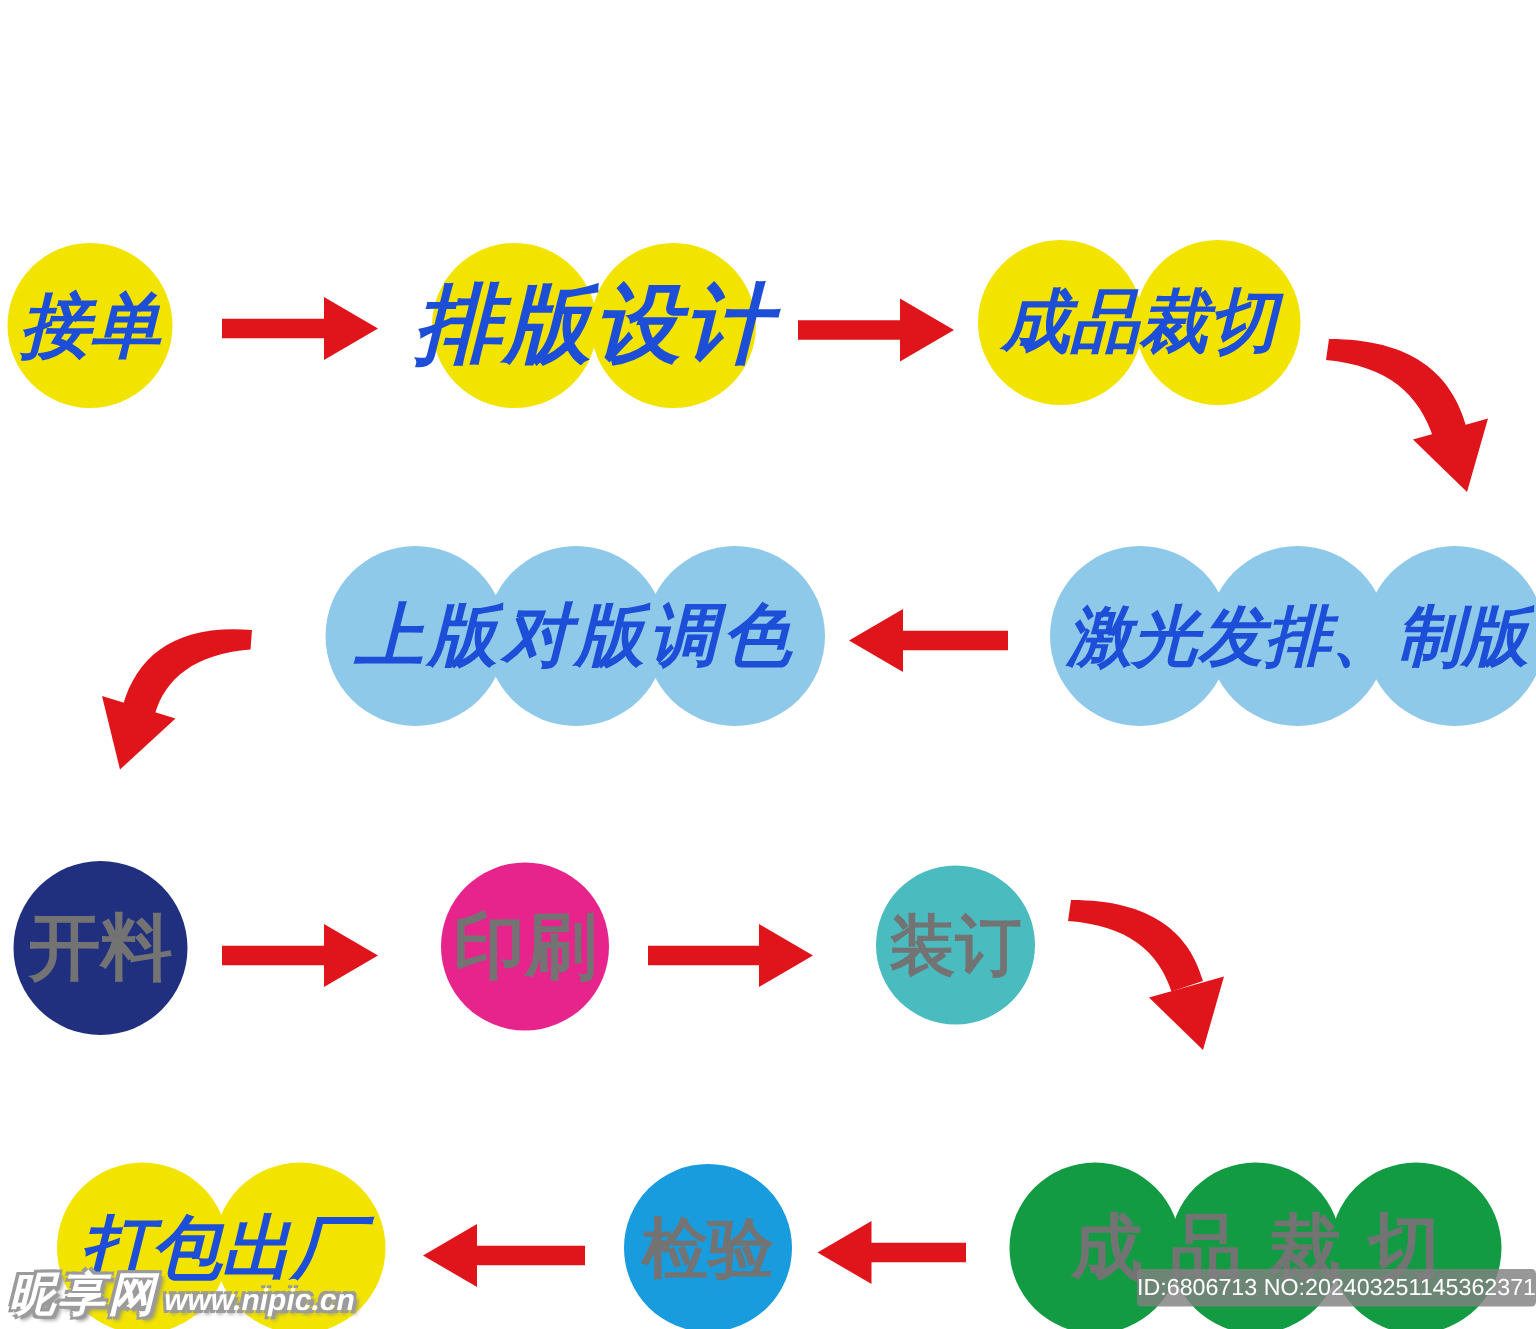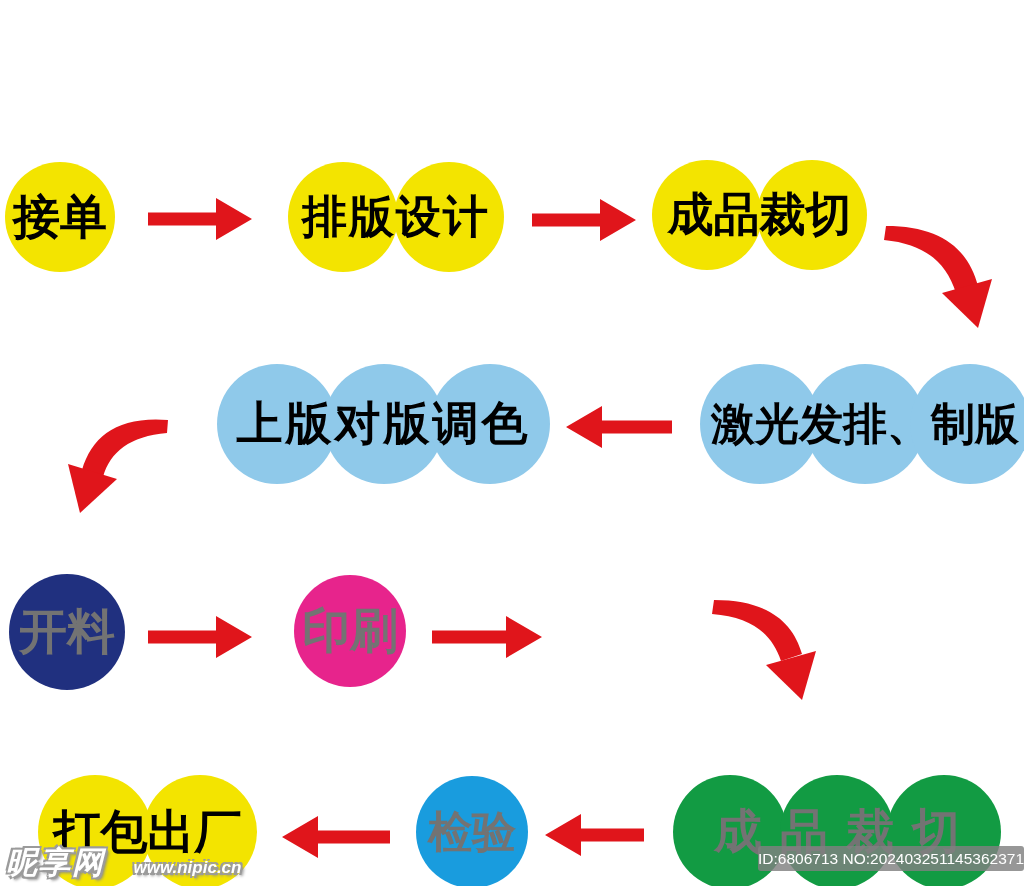--- a/index.html
+++ b/index.html
@@ -9,32 +9,32 @@
   
   .title{position:absolute;top:0;left:0;width:100%;text-align:center;
          font-size:93px;font-weight:900;letter-spacing:20px;line-height:106px;
          white-space:nowrap;}
 
   
   .node{position:absolute;}
   .c{position:absolute;border-radius:50%;}
   .label{position:absolute;inset:0;display:flex;align-items:center;justify-content:center;
          font-weight:bold;white-space:nowrap;z-index:2;}
-  .black-label{color:#000000;}
+  .black-label{color:#1d4ed8;font-style:italic;}
   .white-label{color:#737373;}
 
   
   #arrows{position:absolute;left:0;top:0;width:1024px;height:886px;z-index:1;pointer-events:none;}
 
   
   .wm-site{position:absolute;left:6px;top:842px;z-index:3;color:#ffffff;font-style:italic;font-weight:bold;
            text-shadow:-2px -2px 0 #9b9b9b,2px -2px 0 #9b9b9b,-2px 2px 0 #9b9b9b,2px 2px 0 #9b9b9b,3px 3px 3px #8a8a8a;
            white-space:nowrap;}
   .wm-site .site-name{font-size:31px;letter-spacing:2px;}
-  .wm-site .site-url{font-size:17px;margin-left:24px;}
+  .wm-site .site-url{font-size:20px;margin-left:0;}
   .wm-id{position:absolute;left:758px;top:846px;width:266px;height:25px;z-index:3;
          background:rgba(128,128,128,0.82);border-radius:3px;color:#ffffff;
          font-size:15.5px;line-height:25px;text-align:center;white-space:nowrap;}
 </style>
 </head>
 <body>
 
 <div id="stage">
 
 
@@ -82,21 +82,21 @@
   </svg>
 
   <div class="node" style="left:5px;top:162px;width:110px;height:110px;">
     <div class="c" style="left: 0px; top: 0px; width: 110px; height: 110px; background-color: rgb(243, 228, 0);"></div>
     <div class="label black-label" style="font-size:47px;">接单</div>
   </div>
 
   <div class="node" style="left:288px;top:162px;width:216px;height:110px;">
     <div class="c" style="left: 0px; top: 0px; width: 110px; height: 110px; background-color: rgb(243, 228, 0);"></div>
     <div class="c" style="left: 106px; top: 0px; width: 110px; height: 110px; background-color: rgb(243, 228, 0);"></div>
-    <div class="label black-label" style="font-size:45px;letter-spacing:2px;">排版设计</div>
+    <div class="label black-label" style="font-size:58px;letter-spacing:2px;">排版设计</div>
   </div>
 
   <div class="node" style="left:652px;top:160px;width:215px;height:110px;">
     <div class="c" style="left: 0px; top: 0px; width: 110px; height: 110px; background-color: rgb(243, 228, 0);"></div>
     <div class="c" style="left: 105px; top: 0px; width: 110px; height: 110px; background-color: rgb(243, 228, 0);"></div>
     <div class="label black-label" style="font-size:46px;">成品裁切</div>
   </div>
 
   <div class="node" style="left:217px;top:364px;width:333px;height:120px;text-align:center;">
     <div class="c" style="left: 0px; top: 0px; width: 120px; height: 120px; background-color: rgb(143, 201, 234);"></div>
@@ -115,20 +115,24 @@
   <div class="node" style="left:9px;top:574px;width:116px;height:116px;">
     <div class="c" style="left: 0px; top: 0px; width: 116px; height: 116px; background-color: rgb(32, 48, 127);"></div>
     <div class="label white-label" style="font-size:48px;">开料</div>
   </div>
 
   <div class="node" style="left:294px;top:575px;width:112px;height:112px;">
     <div class="c" style="left: 0px; top: 0px; width: 112px; height: 112px; background-color: rgb(231, 36, 140);"></div>
     <div class="label white-label" style="font-size:48px;">印刷</div>
   </div>
 
+  <div class="node" style="left:584px;top:577px;width:106px;height:106px;">
+    <div class="c" style="left: 0px; top: 0px; width: 106px; height: 106px; background-color: rgb(74, 187, 191);"></div>
+    <div class="label white-label" style="font-size:44px;">装订</div>
+  </div>
 
   <div class="node" style="left:38px;top:775px;width:219px;height:114px;">
     <div class="c" style="left: 0px; top: 0px; width: 114px; height: 114px; background-color: rgb(243, 228, 0);"></div>
     <div class="c" style="left: 105px; top: 0px; width: 114px; height: 114px; background-color: rgb(243, 228, 0);"></div>
     <div class="label black-label" style="font-size:47px;">打包出厂</div>
   </div>
 
   <div class="node" style="left:416px;top:776px;width:112px;height:112px;">
     <div class="c" style="left: 0px; top: 0px; width: 112px; height: 112px; background-color: rgb(25, 156, 222);"></div>
     <div class="label white-label" style="font-size:44px;">检验</div>

